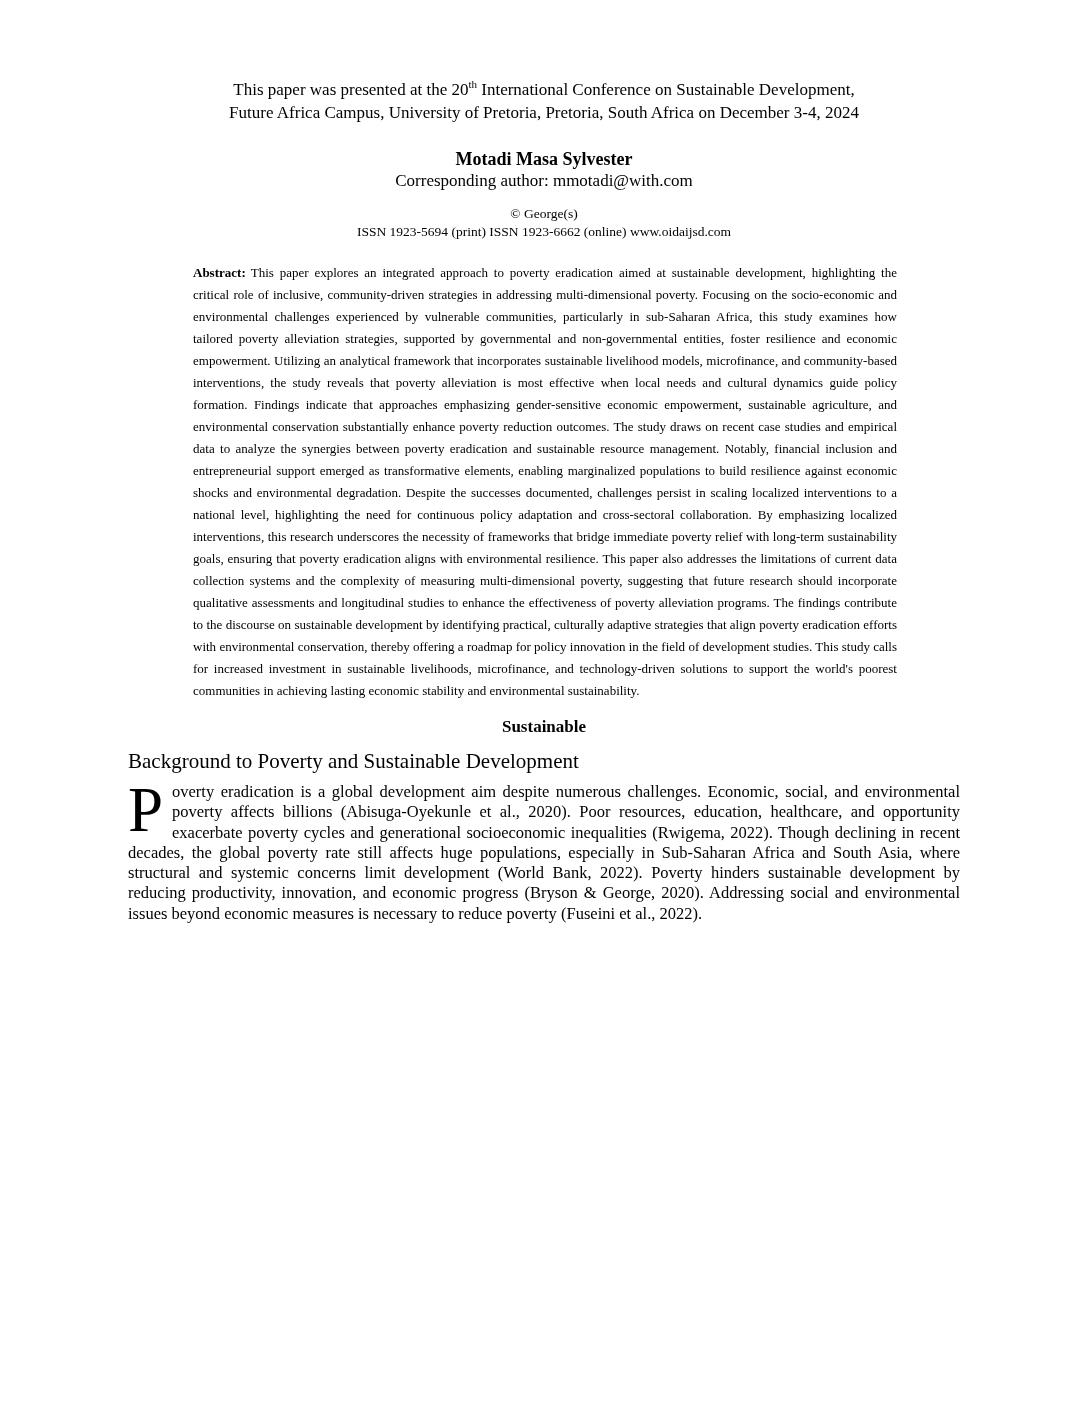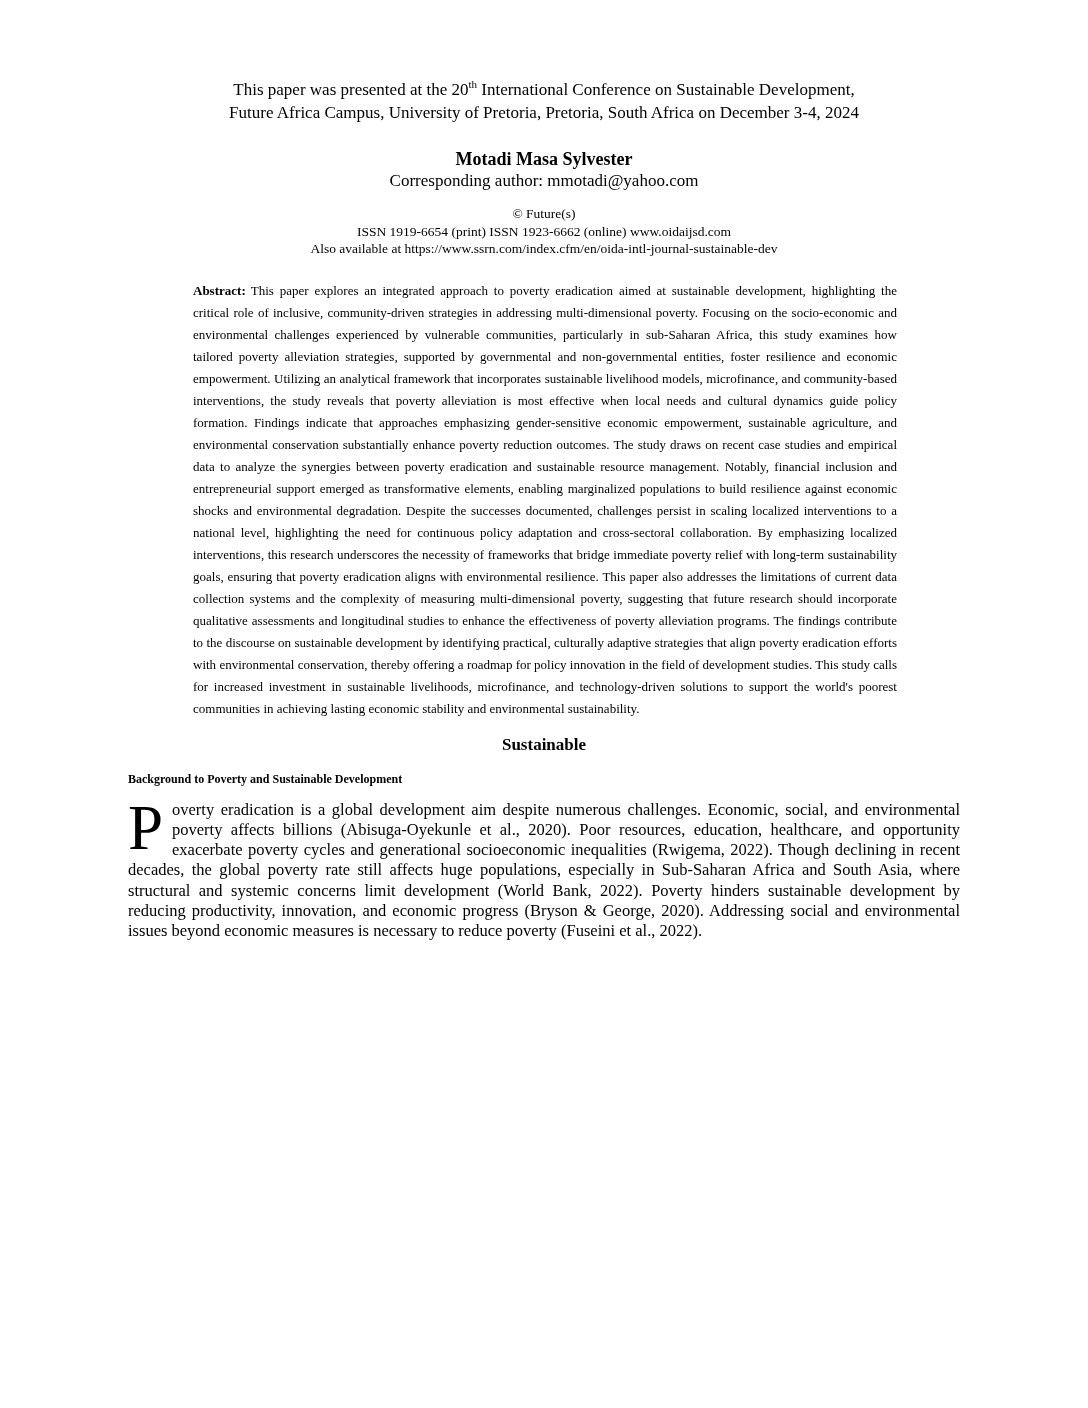--- a/index.html
+++ b/index.html
@@ -73,22 +73,22 @@
   }
   .intro-heading {
     margin-top: 14px;
     text-align: center;
     font-size: 17px;
     font-weight: bold;
     line-height: 21px;
   }
   .background-heading {
     margin: 14px 128px 0 128px;
-    font-size: 12px;
-    font-weight: bold;
+    font-size: 21px;
+    font-weight: normal;
     line-height: 21px;
   }
   .body-paragraph {
     margin: 10px 128px 0 128px;
     width: 832px;
     text-align: justify;
     font-size: 16.5px;
     line-height: 20.3px;
   }
   .dropcap {
@@ -104,27 +104,26 @@
 <div class="page">
 
   <div class="presented-note">
     <div><span>This paper was presented at the 20</span><span class="sup">th</span><span> International Conference on Sustainable Development,</span></div>
     <div>Future Africa Campus, University of Pretoria, Pretoria, South Africa on December 3-4, 2024</div>
   </div>
 
 
   <div class="author-block">
     <div class="author-name">Motadi Masa Sylvester</div>
-    <div>Corresponding author: mmotadi@yahoo.com</div>
+    <div>Corresponding author: mmotadi@with.com</div>
   </div>
 
   <div class="publisher-block">
-    <div>© Future(s)</div>
-    <div>ISSN 1919-6654 (print) ISSN 1923-6662 (online) www.oidaijsd.com</div>
-    <div>Also available at https://www.ssrn.com/index.cfm/en/oida-intl-journal-sustainable-dev</div>
+    <div>© George(s)</div>
+    <div>ISSN 1923-5694 (print) ISSN 1923-6662 (online) www.oidaijsd.com</div>
   </div>
 
   <div class="abstract-block">
     <span class="bold-label">Abstract:</span><span>This paper explores an integrated approach to poverty eradication aimed at sustainable development, highlighting the critical role of inclusive, community-driven strategies in addressing multi-dimensional poverty. Focusing on the socio-economic and environmental challenges experienced by vulnerable communities, particularly in sub-Saharan Africa, this study examines how tailored poverty alleviation strategies, supported by governmental and non-governmental entities, foster resilience and economic empowerment. Utilizing an analytical framework that incorporates sustainable livelihood models, microfinance, and community-based interventions, the study reveals that poverty alleviation is most effective when local needs and cultural dynamics guide policy formation. Findings indicate that approaches emphasizing gender-sensitive economic empowerment, sustainable agriculture, and environmental conservation substantially enhance poverty reduction outcomes. The study draws on recent case studies and empirical data to analyze the synergies between poverty eradication and sustainable resource management. Notably, financial inclusion and entrepreneurial support emerged as transformative elements, enabling marginalized populations to build resilience against economic shocks and environmental degradation. Despite the successes documented, challenges persist in scaling localized interventions to a national level, highlighting the need for continuous policy adaptation and cross-sectoral collaboration. By emphasizing localized interventions, this research underscores the necessity of frameworks that bridge immediate poverty relief with long-term sustainability goals, ensuring that poverty eradication aligns with environmental resilience. This paper also addresses the limitations of current data collection systems and the complexity of measuring multi-dimensional poverty, suggesting that future research should incorporate qualitative assessments and longitudinal studies to enhance the effectiveness of poverty alleviation programs. The findings contribute to the discourse on sustainable development by identifying practical, culturally adaptive strategies that align poverty eradication efforts with environmental conservation, thereby offering a roadmap for policy innovation in the field of development studies. This study calls for increased investment in sustainable livelihoods, microfinance, and technology-driven solutions to support the world's poorest communities in achieving lasting economic stability and environmental sustainability.</span>
   </div>
 
 
   <div class="intro-heading">Sustainable</div>
 
   <div class="background-heading">Background to Poverty and Sustainable Development</div>

